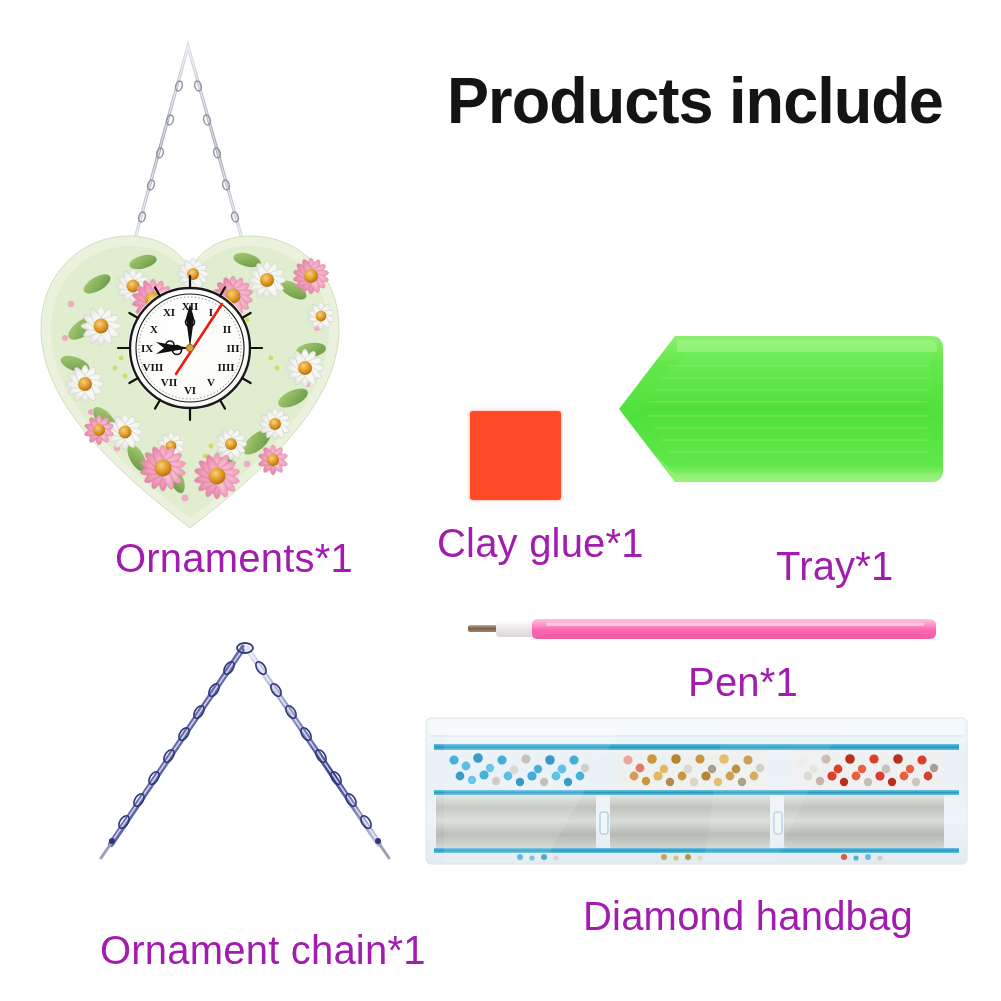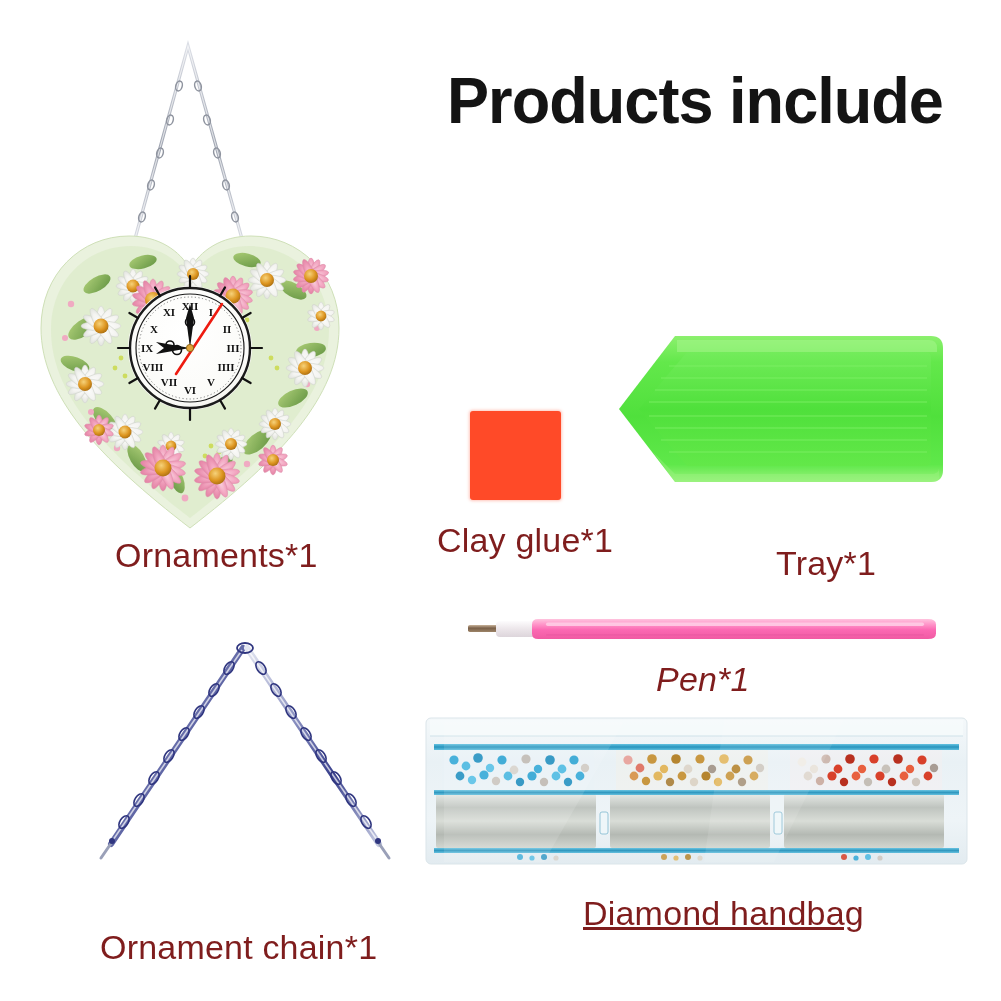--- a/index.html
+++ b/index.html
@@ -1,21 +1,21 @@
 <!DOCTYPE html>
 <html><head>
 <meta charset="utf-8">
 <style>
   html,body{margin:0;padding:0;background:#fff;}
   body{width:1001px;height:1001px;position:relative;overflow:hidden;
        font-family:"Liberation Sans","DejaVu Sans",sans-serif;color:#111;}
   .stage{position:absolute;inset:0;background:#ffffff;padding-left:10px;}
 
   
-  .caption{position:absolute;font-size:34px;color:#7f1d1d;white-space:nowrap;
+  .caption{position:absolute;font-size:40px;color:#a21caf;white-space:nowrap;
            font-family:"Liberation Sans","DejaVu Sans",sans-serif;letter-spacing:.2px;}
 
   
   .title{position:absolute;left:447px;top:63px;font-size:65px;font-weight:bold;
          color:#141414;letter-spacing:-1px;white-space:nowrap;
          font-family:"Liberation Sans","DejaVu Sans",sans-serif;
          transform:scaleX(.97);transform-origin:left top;}
 
   
   #ornament{position:absolute;left:25px;top:28px;width:330px;height:510px;}
@@ -518,21 +518,21 @@
       <rect x="2" y="13" width="34" height="7" rx="1.8" fill="url(#nibG)"></rect>
 
       <path d="M34 9 H70 L76 11 V23 L70 25 H34 Q30 25 30 21 V13 Q30 9 34 9 Z" fill="url(#tipG)"></path>
 
       <path d="M72 7 H462 Q470 7 470 12.5 V21.5 Q470 27 462 27 H72 Q66 27 66 21.5 V12.5 Q66 7 72 7 Z" fill="url(#penG)"></path>
 
       <rect x="80" y="10.5" width="378" height="3.4" rx="1.7" fill="#ffd3e8" opacity=".8"></rect>
       <rect x="80" y="22" width="378" height="1.8" rx=".9" fill="#e0539b" opacity=".35"></rect>
     </svg>
   </div>
-  <div class="caption" style="left:656px;top:660px;font-style:italic;">Pen*1</div>
+  <div class="caption" style="left:688px;top:660px;">Pen*1</div>
 
   <div id="chain">
     <svg viewBox="0 0 300 240" xmlns="http://www.w3.org/2000/svg">
       <defs>
         <linearGradient id="lnk" x1="0" y1="0" x2="1" y2="1">
           <stop offset="0%" stop-color="#e3e6f1"></stop>
           <stop offset="35%" stop-color="#8d93c2"></stop>
           <stop offset="65%" stop-color="#383f8c"></stop>
           <stop offset="100%" stop-color="#c6cbe2"></stop>
         </linearGradient>
@@ -744,15 +744,15 @@
         <circle cx="420" cy="145" r="3" fill="#d8402a"></circle>
           <circle cx="432" cy="146" r="2.6" fill="#2fa7d6"></circle>
         <circle cx="444" cy="145" r="3" fill="#49b9e2"></circle>
           <circle cx="456" cy="146" r="2.6" fill="#cfc7bf"></circle>
       </g>
 
       <path d="M20 10 L200 10 L120 150 L20 150 Z" fill="#ffffff" opacity=".12"></path>
       <path d="M300 8 L420 8 L350 150 L280 150 Z" fill="#ffffff" opacity=".1"></path>
     </svg>
   </div>
-  <div class="caption" style="left:583px;top:894px;text-decoration:underline;">Diamond handbag</div>
+  <div class="caption" style="left:583px;top:894px;">Diamond handbag</div>
 
 </div>
 
 </body></html>

